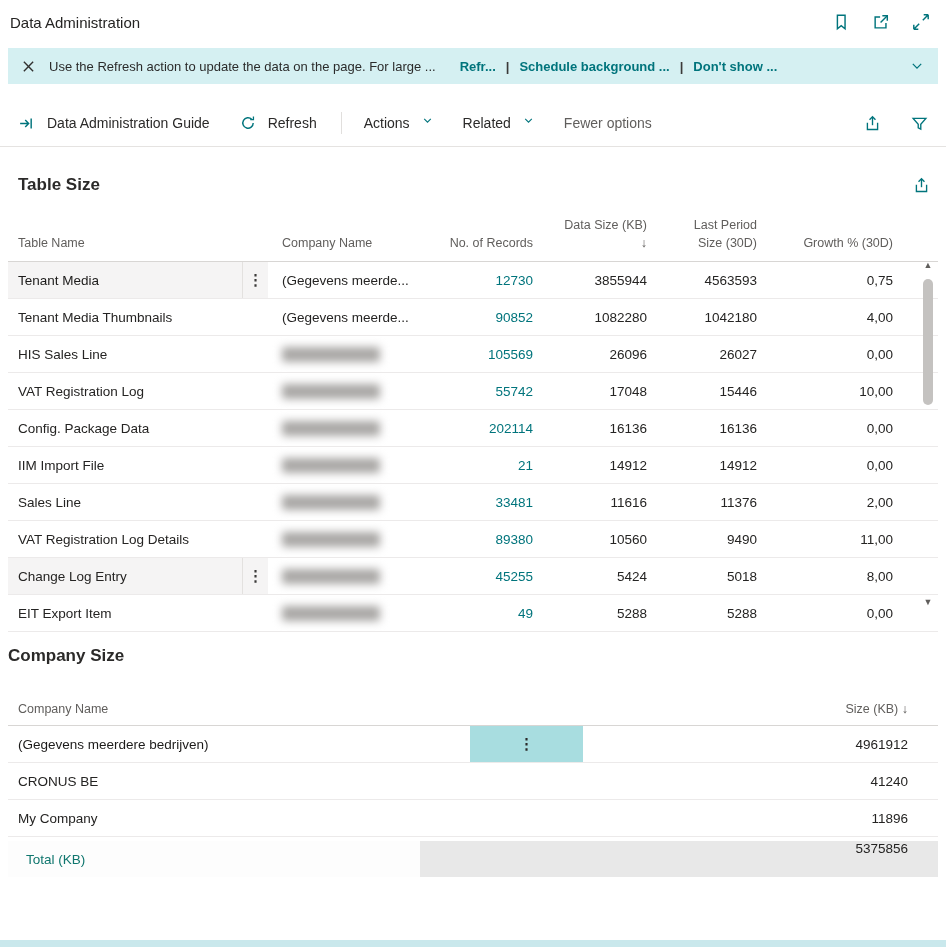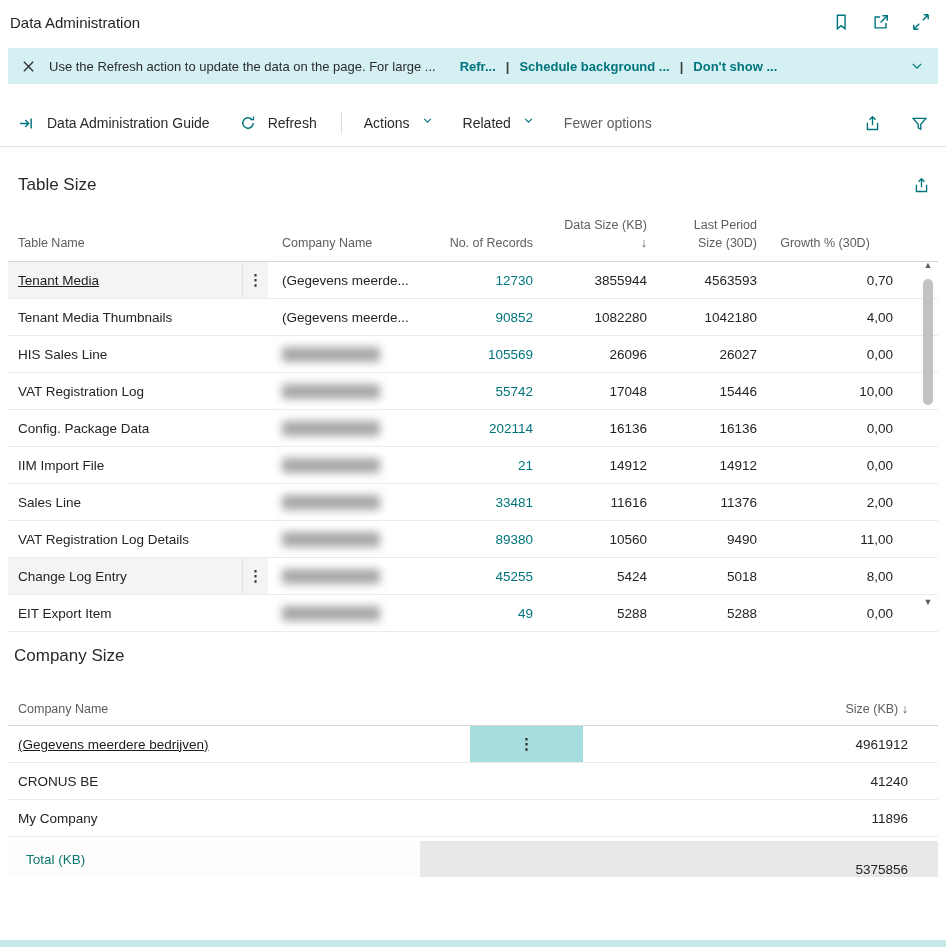--- a/index.html
+++ b/index.html
@@ -30,69 +30,69 @@
   .toolbar{margin-top:16px;height:47px;display:flex;align-items:center;
     padding:0 18px;border-bottom:1px solid #e5e3e1;font-size:14px}
   .tb-item{display:flex;align-items:flex-start;gap:12px;margin-right:30px;color:#2b2a29;cursor:pointer}
   .tb-item .icon{color:var(--accent)}
   .tb-sep{width:1px;height:22px;background:#e1dfdd;margin:0 22px 0 -6px}
   .fewer{color:#605e5c}
   .tb-right{margin-left:auto;display:flex;gap:30px;color:var(--accent)}
 
   
   .section-head{margin:28px 16px 0 18px;display:flex;align-items:center;justify-content:space-between}
-  h2{font-size:17px;font-weight:400;color:#2b2a29}
+  h2{font-size:17px;font-weight:700;color:#2b2a29}
   .share-small{color:var(--accent)}
 
   
   .ts-wrap{margin:8px 8px 0;position:relative}
   .ghead{display:flex;align-items:flex-end;padding:14px 0 9px;
     border-bottom:1px solid #d8d6d4;color:#605e5c;font-size:12.5px;line-height:1.4}
   .hcell{white-space:pre-line}
   .cell{flex:none}
   .c-name{width:260px;padding-left:10px}
   .c-company{width:164px;padding-left:14px}
   .c-records{width:101px;text-align:right}
   .c-size{width:114px;text-align:right}
   .c-last{width:110px;text-align:right}
-  .c-growth{width:136px;text-align:center}
+  .c-growth{width:136px;text-align:right}
   .trow{display:flex;align-items:stretch;height:37px;border-bottom:1px solid #eceaea;font-size:13.5px}
   .trow .cell{display:flex;align-items:center}
   .trow .c-records,.trow .c-size,.trow .c-last,.trow .c-growth{justify-content:flex-end}
   .trow .c-records{color:var(--accent);cursor:pointer}
   .c-name.sel{background:#f5f4f4;justify-content:space-between;display:flex}
   .dots{width:26px;align-self:stretch;display:flex;align-items:center;justify-content:center;
     border-left:1px solid #e3e1df;color:#3b3a39;font-size:15px;font-weight:700;cursor:pointer}
-  .rowlink{text-decoration:underline;color:#1c1b1a;cursor:pointer}
+  .rowlink{color:#1c1b1a;cursor:pointer}
   .blur{width:98px;height:15px;background:#a9a7a5;border-radius:2px;filter:blur(4px);display:inline-block}
   .cblur{width:108px;height:16px}
 
   
   .vscroll{position:absolute;right:2px;top:56px;width:16px;bottom:24px;
     display:flex;flex-direction:column;align-items:center}
   .varrow{font-size:9px;color:#605e5c;line-height:12px;cursor:pointer}
   .vtrack{flex:1;width:100%;position:relative;cursor:pointer}
   .vthumb{position:absolute;top:8px;left:3px;width:10px;height:126px;background:#c4c2c0;border-radius:5px;cursor:grab}
 
   
-  .cs-head{margin:14px 16px 0 14px}
+  .cs-head{margin:14px 16px 0 8px}
   .cs-wrap{margin:26px 8px 0}
   .cs-header{display:flex;align-items:center;justify-content:space-between;height:34px;
     border-bottom:1px solid #d8d6d4;color:#605e5c;font-size:12.5px;padding:0 30px 0 10px}
   .crow{position:relative;display:flex;align-items:center;height:37px;
     border-bottom:1px solid #eceaea;font-size:13.5px;padding:0 30px 0 10px}
   .crow .csize{margin-left:auto}
   .teal-cell{position:absolute;left:462px;top:0;bottom:0;width:113px;background:var(--selected-cell);
     display:flex;align-items:center;justify-content:center;color:#2b2a29;font-size:15px;font-weight:700;cursor:pointer}
 
   .total-row{position:relative;margin-top:4px;height:36px;display:flex;align-items:center;
     font-size:13.5px;background:#fdfdfd}
   .total-label{padding-left:18px;color:#0f766e;position:relative;z-index:1}
   .total-panel{position:absolute;left:412px;right:0;top:0;bottom:0;background:var(--total-panel);
-    display:flex;align-items:flex-end;justify-content:flex-end;padding-right:30px}
+    display:flex;align-items:flex-start;justify-content:flex-end;padding-right:30px}
 
   .bottom-strip{position:absolute;left:0;right:0;bottom:0;height:7px;background:var(--bottom-strip)}
 </style>
 </head>
 <body>
 
 <div class="topbar">
   <span class="page-title">Data Administration</span>
   <div class="top-icons">
     <span class="icon">
@@ -217,21 +217,21 @@
         <div class="cell c-name sel">
           <span class="rowlink">Tenant Media</span>
           <span class="dots">⋮</span>
         </div>
         <div class="cell c-company">
           <span>(Gegevens meerde...</span>
         </div>
         <div class="cell c-records">12730</div>
         <div class="cell c-size">3855944</div>
         <div class="cell c-last">4563593</div>
-        <div class="cell c-growth">0,70</div>
+        <div class="cell c-growth">0,75</div>
       </div>
       <div class="trow">
         <div class="cell c-name">
           <span class="">Tenant Media Thumbnails</span>
         </div>
         <div class="cell c-company">
           <span>(Gegevens meerde...</span>
         </div>
         <div class="cell c-records">90852</div>
         <div class="cell c-size">1082280</div>

